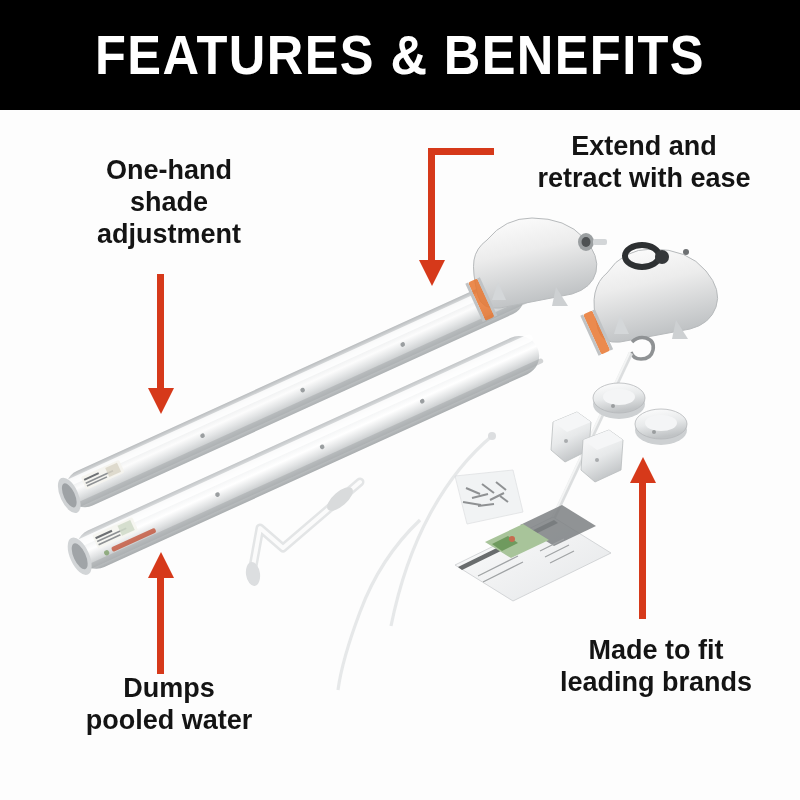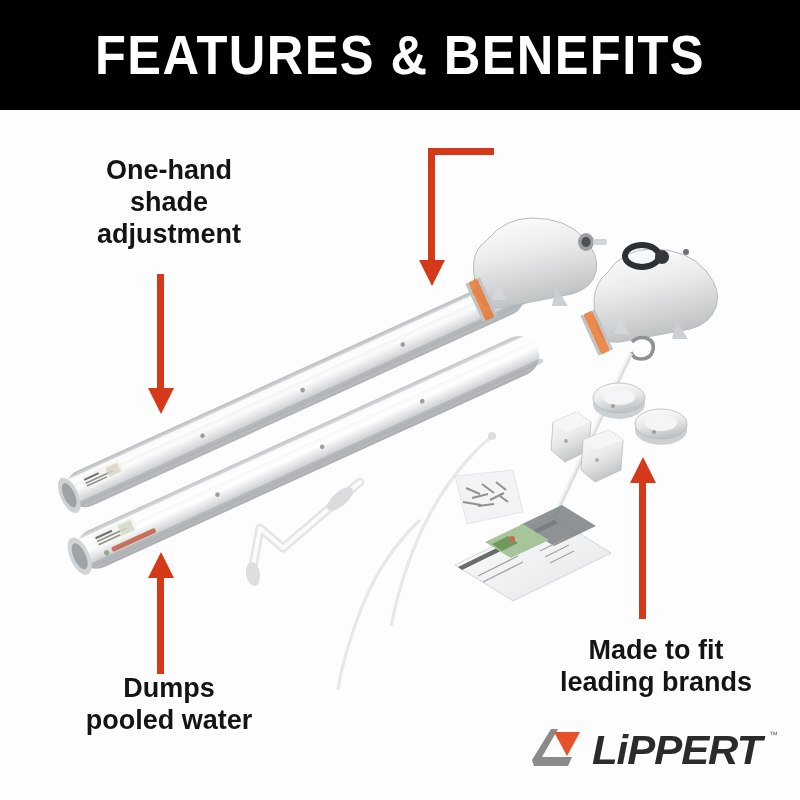--- a/index.html
+++ b/index.html
@@ -309,20 +309,22 @@
         <path d="M478 466 l40 -20"></path>
         <path d="M483 472 l40 -20"></path>
       </g>
     </g>
   </svg>
 
   <div class="callout callout-one-hand">One-hand
 shade
 adjustment</div>
 
+  <div class="callout callout-extend">Extend and
+retract with ease</div>
 
   <div class="callout callout-dumps">Dumps
 pooled water</div>
 
   <div class="callout callout-made-to-fit">Made to fit
 leading brands</div>
 
   <div class="arrow arrow-1">
     <div class="arrow-shaft"></div>
     <div class="arrow-head head-down"></div>
@@ -337,22 +339,14 @@
   <div class="arrow arrow-3">
     <div class="arrow-shaft"></div>
     <div class="arrow-head head-up"></div>
   </div>
 
   <div class="arrow arrow-4">
     <div class="arrow-shaft"></div>
     <div class="arrow-head head-up"></div>
   </div>
 
-  <div class="logo">
-    <svg width="60" height="46" viewBox="0 0 60 46">
-      <path d="M4 34 L23 3 L30 3 L14 31 L44 31 L40 40 L6 40 Z" fill="#8A8A8A"></path>
-      <path d="M26 6 L52 6 L39 30 Z" fill="#E8502A"></path>
-    </svg>
-    <div class="logo-text">LiPPERT</div>
-    <div class="logo-tm">™</div>
-  </div>
 
 </div>
 
 </body></html>

